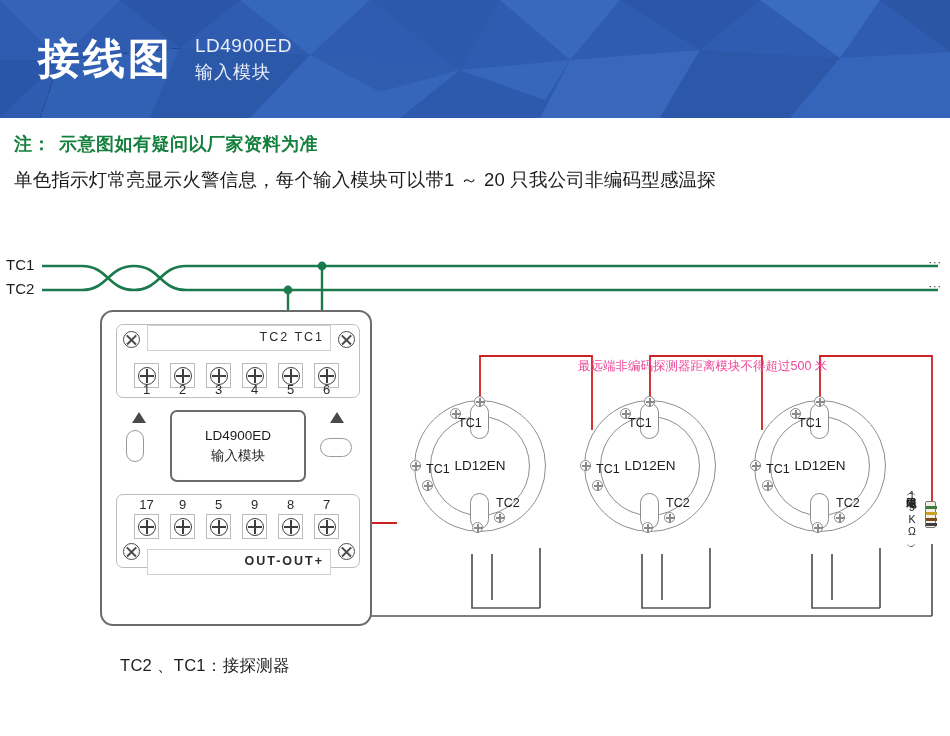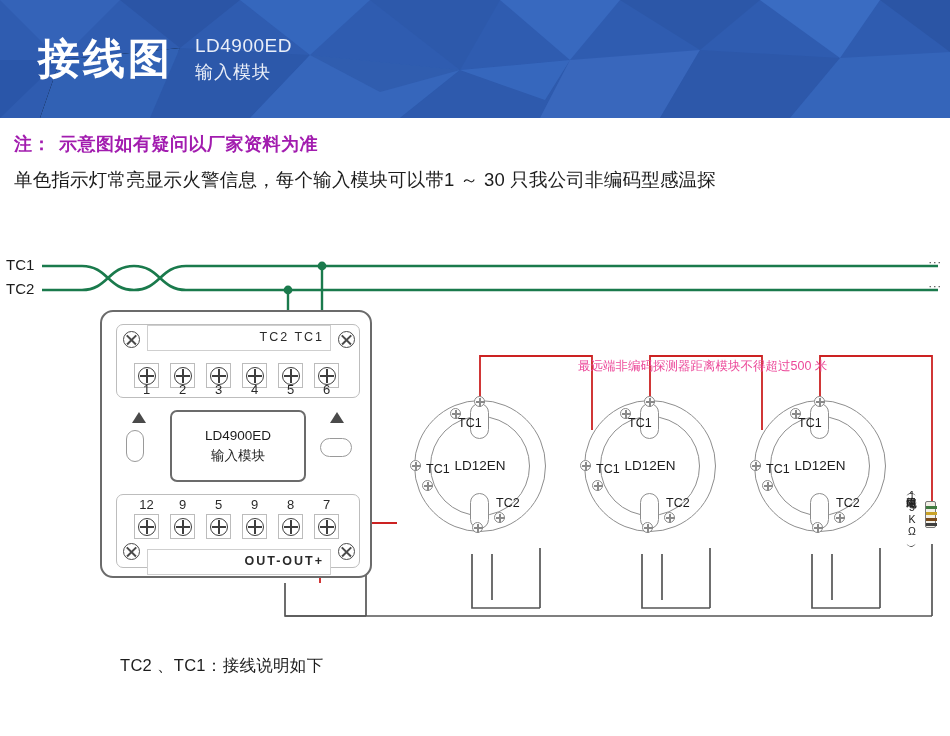--- a/index.html
+++ b/index.html
@@ -32,21 +32,21 @@
     line-height: 1;
     white-space: nowrap;
   }
   #header-sub { color: #e9eef8; line-height: 1.42; }
   #header-sub .l1 { font-size: 19px; letter-spacing: .5px; }
   #header-sub .l2 { font-size: 18px; letter-spacing: 1px; }
 
   
   #note { position: absolute; left: 14px; top: 132px; width: 925px; }
   #note-warn {
-    color: #a21caf; font-size: 18px; font-weight: bold;
+    color: #15803d; font-size: 18px; font-weight: bold;
     letter-spacing: .5px; white-space: nowrap; font-family: Liberation Mono, monospace;
   }
   #note-warn .lbl { margin-right: 8px; }
   #note-body {
     margin-top: 9px; color: #1c1c1c;
     font-size: 18.5px; line-height: 1.62; letter-spacing: .2px;
   }
 
   
   #diagram { position: absolute; left: 0; top: 248px; width: 950px; height: 382px; }
@@ -54,21 +54,21 @@
 
   .dlabel {
     position: absolute; color: #1c1c1c;
     font-size: 13.5px; white-space: nowrap;
   }
   .bus-tag { position: absolute; font-size: 15px; color: #1c1c1c; }
 
   
   #module {
     position: absolute; left: 100px; top: 62px;
-    width: 272px; height: 268px;
+    width: 272px; height: 316px;
     border: 2.5px solid #6b6b6b; border-radius: 13px;
     background: #ffffff;
   }
   .term-block {
     position: absolute; left: 14px; width: 244px;
     border: 1.2px solid #bdbdbd; border-radius: 7px;
   }
   #term-top { top: 12px; height: 74px; }
   #term-bot { top: 182px; height: 74px; }
 
@@ -221,21 +221,21 @@
       <div class="l2">输入模块</div>
     </div>
   </div>
 </div>
 
 <div id="note">
   <div id="note-warn">
     <span class="lbl">注：</span><span>示意图如有疑问以厂家资料为准</span>
   </div>
   <div id="note-body">
-    <div>单色指示灯常亮显示火警信息，每个输入模块可以带1 ～ 30 只我公司非编码型感温探</div>
+    <div>单色指示灯常亮显示火警信息，每个输入模块可以带1 ～ 20 只我公司非编码型感温探</div>
   </div>
 </div>
 
 <div id="diagram">
 
   <svg id="wires" viewBox="0 0 950 382">
 
     <g fill="none" stroke="#1a7a4c" stroke-width="2.6">
       <path d="M42,18 L82,18 C108,18 108,42 134,42 C160,42 160,18 186,18 L938,18"></path>
       <path d="M42,42 L82,42 C108,42 108,18 134,18 C160,18 160,42 186,42 L938,42"></path>
@@ -323,21 +323,21 @@
     <div class="tri" style="left:228px; top:100px;"></div>
     <div class="ovl" style="left:24px;  top:118px; width:18px; height:32px;"></div>
     <div class="ovl" style="left:218px; top:126px; width:32px; height:19px;"></div>
 
     <div id="chip">
       <div>LD4900ED</div>
       <div>输入模块</div>
     </div>
 
     <div class="term-block" id="term-bot">
-      <div class="pnum" style="left:17px;  top:2px;">12</div>
+      <div class="pnum" style="left:17px;  top:2px;">17</div>
       <div class="pnum" style="left:53px;  top:2px;">9</div>
       <div class="pnum" style="left:89px;  top:2px;">5</div>
       <div class="pnum" style="left:125px; top:2px;">9</div>
       <div class="pnum" style="left:161px; top:2px;">8</div>
       <div class="pnum" style="left:197px; top:2px;">7</div>
       <div class="pad" style="left:17px;  top:19px;">
           <span class="scr"></span>
         </div>
       <div class="pad" style="left:53px;  top:19px;">
           <span class="scr"></span>
@@ -418,14 +418,14 @@
   <div id="resistor">
     <div class="rband" style="top:4px;  background:#3f7a3f;"></div>
     <div class="rband" style="top:10px; background:#c9a227;"></div>
     <div class="rband" style="top:16px; background:#7a4a1a;"></div>
     <div class="rband" style="top:21px; background:#3f3f3f;"></div>
   </div>
   <div id="res-label">终端电阻（15KΩ）</div>
 </div>
 
 <div id="legend">
-  <div class="legend-row">TC2 、TC1：接线说明如下</div>
+  <div class="legend-row">TC2 、TC1：接探测器</div>
 </div>
 
 </body></html>

